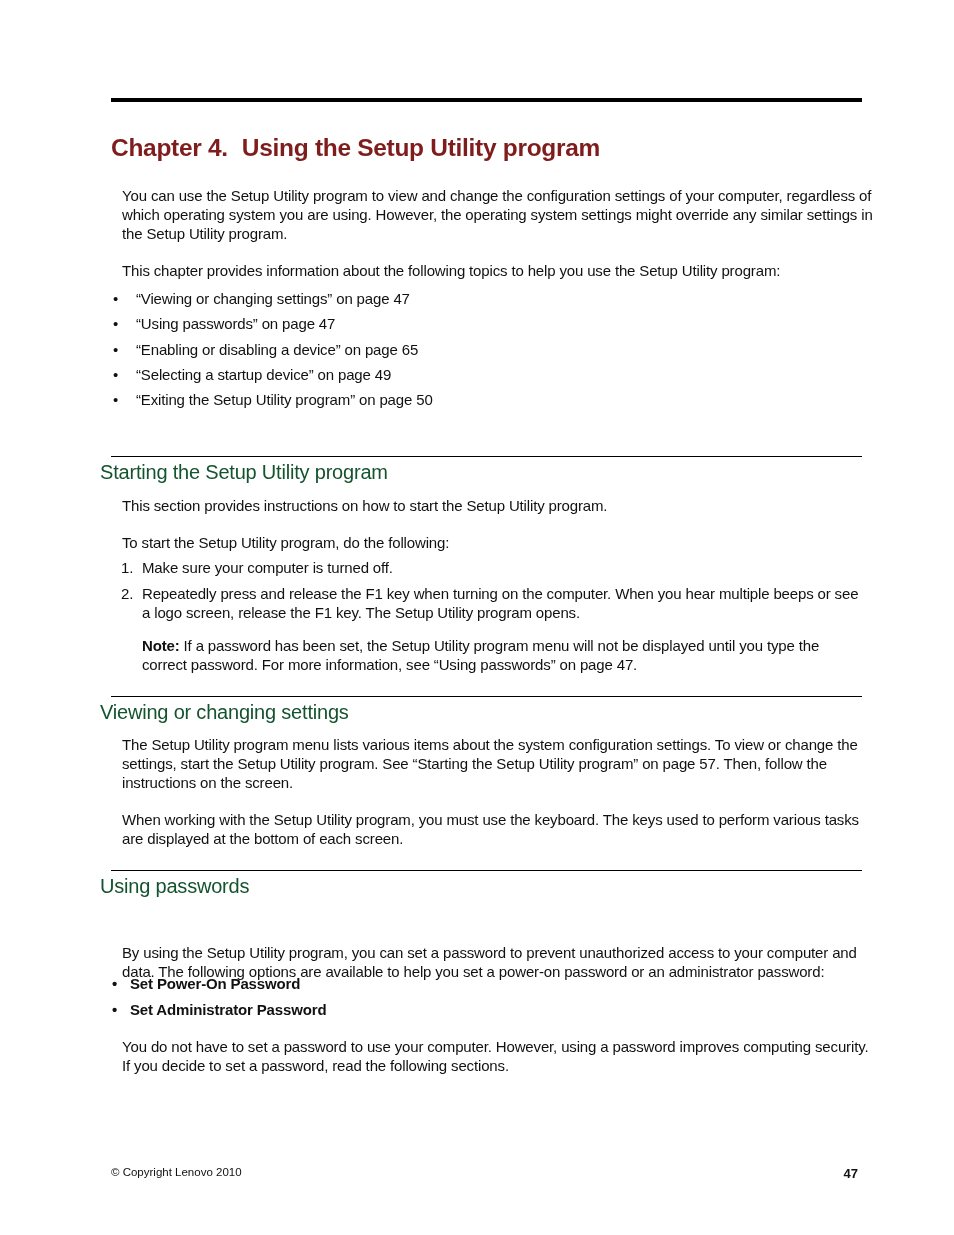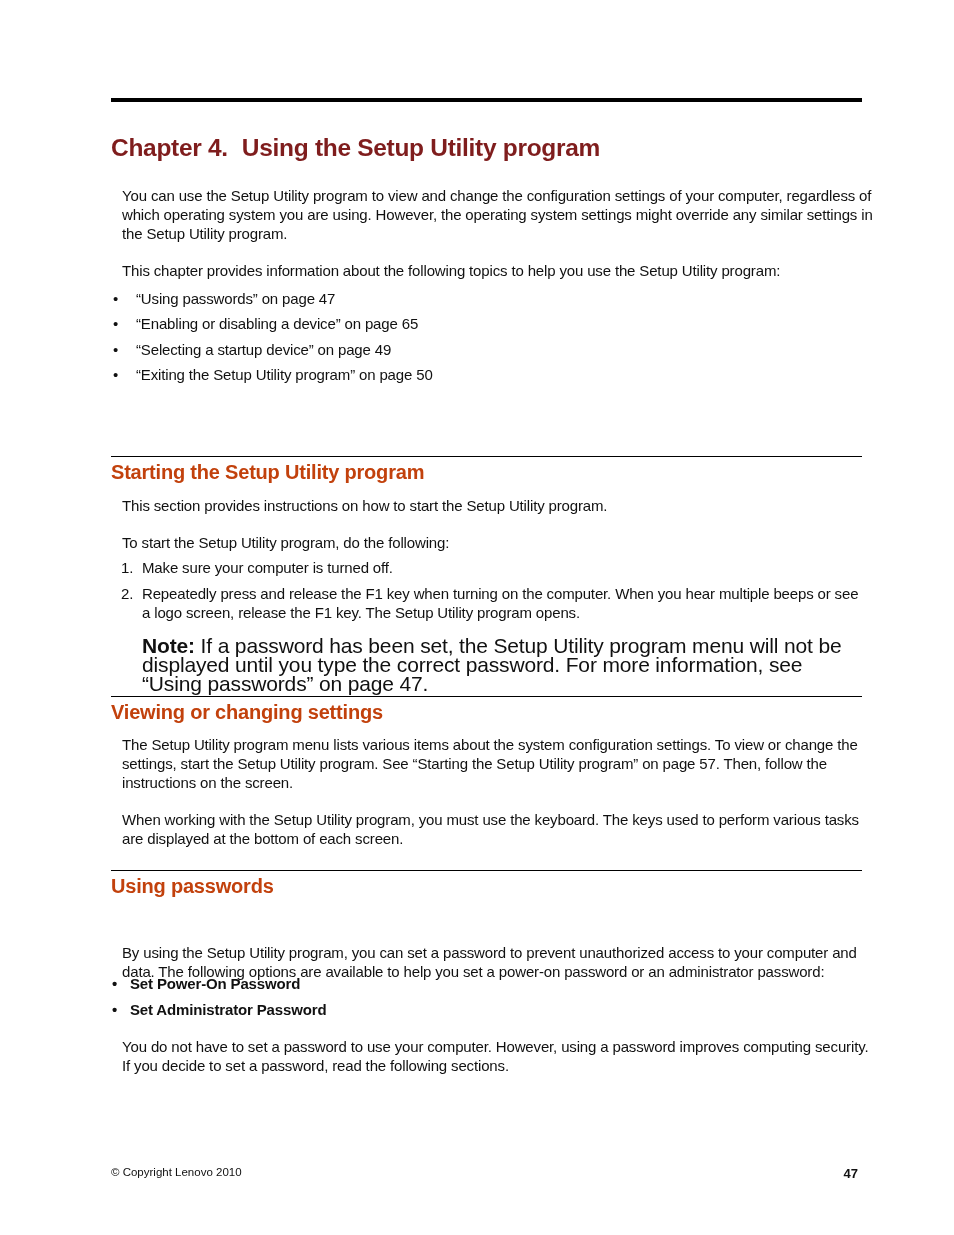--- a/index.html
+++ b/index.html
@@ -12,42 +12,43 @@
   .chapter-title {
     position: absolute; left: 111px; top: 134px; margin: 0;
     font-size: 24.5px; font-weight: bold; letter-spacing: -0.3px; color: #7f1d1d;
   }
   .chapter-title .num { margin-right: 14px; }
   .p { position: absolute; left: 122px; width: 755px; margin: 0; line-height: 19px; font-size: 15px; letter-spacing: -0.15px; }
   .bullets { position: absolute; left: 111px; margin: 0; padding: 0; list-style: none; }
   .bullets li { position: relative; padding-left: 25px; height: 25.3px; line-height: 19px; font-size: 15px; letter-spacing: -0.15px; }
   .bullets li::before { content: "•"; position: absolute; left: 2px; top: 0; }
   .rule { position: absolute; left: 111px; width: 751px; height: 1px; background: #000; }
-  .h2 { position: absolute; left: 111px; margin: 0; font-size: 20px; font-weight: bold; color: #c2410c; letter-spacing: -0.2px; }
+  .h2 { position: absolute; left: 100px; margin: 0; font-size: 20px; font-weight: normal; color: #14532d; letter-spacing: -0.2px; }
   .ol { position: absolute; left: 111px; width: 751px; margin: 0; padding: 0; list-style: none; }
   .ol li { position: relative; padding-left: 31px; line-height: 19px; font-size: 15px; letter-spacing: -0.15px; margin-bottom: 7px; }
   .ol li .n { position: absolute; left: 10px; top: 0; }
-  .note { position: absolute; left: 142px; width: 725px; margin: 0; line-height: 19px; font-size: 21px; letter-spacing: -0.15px; }
+  .note { position: absolute; left: 142px; width: 725px; margin: 0; line-height: 19px; font-size: 15px; letter-spacing: -0.15px; }
   .note b { font-weight: bold; }
   .bold-bullets li { font-weight: bold; padding-left: 19px; height: 26px; }
   .bold-bullets li::before { left: 1px; }
   .footer-left { position: absolute; left: 111px; top: 1166px; font-size: 11.5px; }
   .footer-right { position: absolute; right: 96px; top: 1166px; font-size: 13px; font-weight: bold; }
 </style>
 </head>
 <body>
 
 <div class="top-rule"></div>
 
 <h1 class="chapter-title"><span class="num">Chapter 4.</span><span>Using the Setup Utility program</span></h1>
 
 <p class="p" style="top:186px;">You can use the Setup Utility program to view and change the configuration settings of your computer, regardless of which operating system you are using.  However, the operating system settings might override any similar settings in the Setup Utility program.</p>
 <p class="p" style="top:261px;">This chapter provides information about the following topics to help you use the Setup Utility program:</p>
 
 <ul class="bullets" style="top:289px;">
+  <li>“Viewing or changing settings” on page 47</li>
   <li>“Using passwords” on page 47</li>
   <li>“Enabling or disabling a device” on page 65</li>
   <li>“Selecting a startup device” on page 49</li>
   <li>“Exiting the Setup Utility program” on page 50</li>
 </ul>
 
 <div class="rule" style="top:456px;"></div>
 <h2 class="h2" style="top:461px;">Starting the Setup Utility program</h2>
 <p class="p" style="top:496px;">This section provides instructions on how to start the Setup Utility program.</p>
 <p class="p" style="top:533px;">To start the Setup Utility program, do the following:</p>

